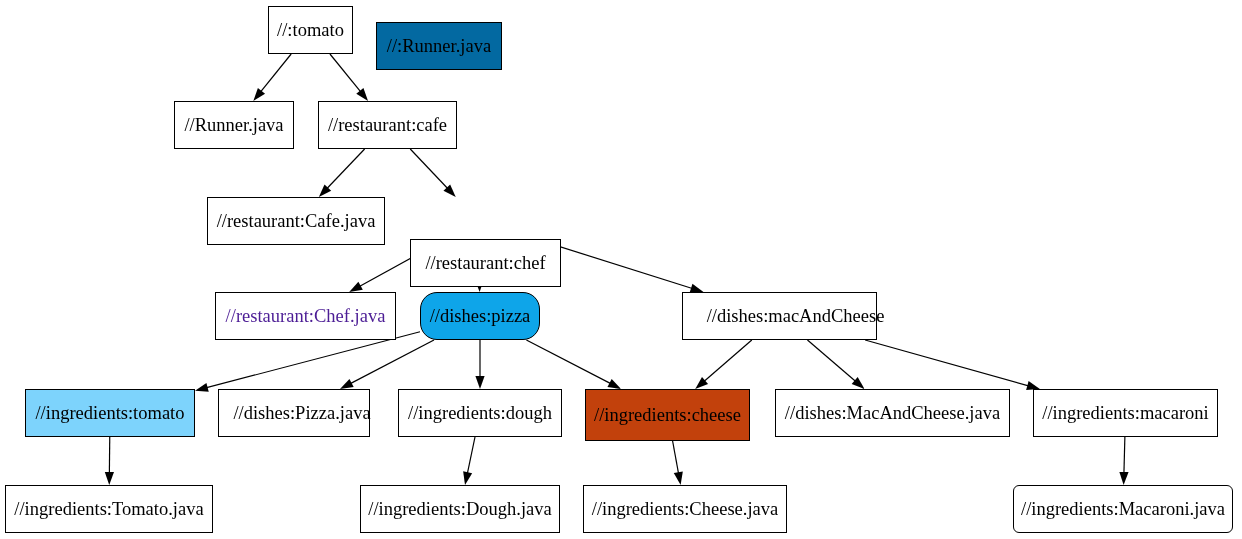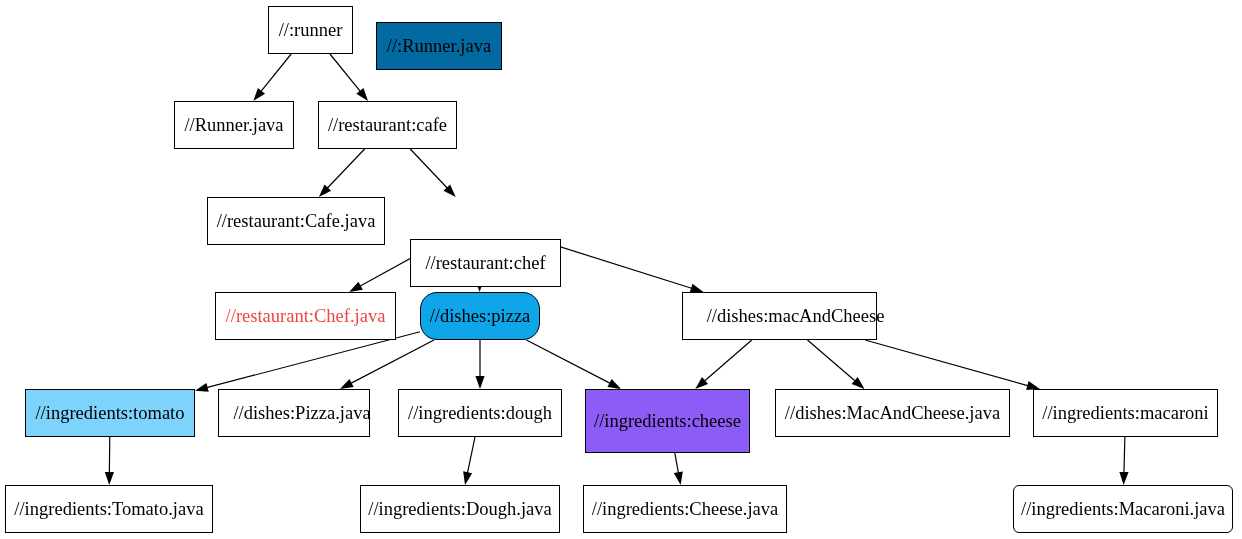--- a/index.html
+++ b/index.html
@@ -107,32 +107,32 @@
       </g>
       <g>
         <line x1="671.875" y1="437" x2="678.8316367783319" y2="475.1621217554206" stroke="#000000" stroke-width="1.2"></line>
         <polygon points="680.625,485 673.768203819325,473.0357053640141 682.819051804338,471.3858112000795" fill="#000000"></polygon>
       </g>
       <g>
         <line x1="1124.875" y1="437" x2="1123.885328408377" y2="475.00338911831653" stroke="#000000" stroke-width="1.2"></line>
         <polygon points="1123.625,485 1119.364985925316,471.88465478595805 1128.5618679364648,472.124156921665" fill="#000000"></polygon>
       </g>
     </svg>
-<div class="node" style="left: 268px; top: 6px; width: 85px; height: 48px; border-color: rgb(0, 0, 0); background: rgb(255, 255, 255); color: rgb(0, 0, 0);">//:runner</div>
+<div class="node" style="left: 268px; top: 6px; width: 85px; height: 48px; border-color: rgb(0, 0, 0); background: rgb(255, 255, 255); color: rgb(0, 0, 0);">//:tomato</div>
     <div class="node" style="left: 376px; top: 22px; width: 126px; height: 48px; border-color: rgb(0, 0, 0); background: #0369a1; color: rgb(0, 0, 0);">//:Runner.java</div>
     <div class="node" style="left: 174px; top: 101px; width: 120px; height: 48px; border-color: rgb(0, 0, 0); background: rgb(255, 255, 255); color: rgb(0, 0, 0);">//Runner.java</div>
     <div class="node" style="left: 318px; top: 101px; width: 139px; height: 48px; border-color: rgb(0, 0, 0); background: rgb(255, 255, 255); color: rgb(0, 0, 0);">//restaurant:cafe</div>
     <div class="node" style="left: 207px; top: 197px; width: 178px; height: 48px; border-color: rgb(0, 0, 0); background: rgb(255, 255, 255); color: rgb(0, 0, 0);">//restaurant:Cafe.java</div>
     <div class="node" style="left: 410px; top: 197px; width: 151px; height: 48px; border-color: rgb(0, 0, 0); background: rgb(255, 255, 255); color: rgb(0, 0, 0); margin-top: 42px;">//restaurant:chef</div>
-    <div class="node" style="left: 215px; top: 292px; width: 181px; height: 48px; border-color: rgb(0, 0, 0); background: rgb(255, 255, 255); color: #ef4444;">//restaurant:Chef.java</div>
+    <div class="node" style="left: 215px; top: 292px; width: 181px; height: 48px; border-color: rgb(0, 0, 0); background: rgb(255, 255, 255); color: #4c1d95;">//restaurant:Chef.java</div>
     <div class="node" style="left: 420px; top: 292px; width: 120px; height: 48px; border-color: rgb(0, 0, 0); background: #0ea5e9; color: rgb(0, 0, 0); border-radius: 17px;">//dishes:pizza</div>
     <div class="node" style="left: 682px; top: 292px; width: 195px; height: 48px; border-color: rgb(0, 0, 0); background: rgb(255, 255, 255); color: rgb(0, 0, 0); padding-left: 32px;">//dishes:macAndCheese</div>
     <div class="node" style="left: 25px; top: 389px; width: 170px; height: 48px; border-color: rgb(0, 0, 0); background: #7dd3fc; color: rgb(0, 0, 0);">//ingredients:tomato</div>
     <div class="node" style="left: 218px; top: 389px; width: 152px; height: 48px; border-color: rgb(0, 0, 0); background: rgb(255, 255, 255); color: rgb(0, 0, 0); padding-left: 16px;">//dishes:Pizza.java</div>
     <div class="node" style="left: 398px; top: 389px; width: 164px; height: 48px; border-color: rgb(0, 0, 0); background: rgb(255, 255, 255); color: rgb(0, 0, 0);">//ingredients:dough</div>
-    <div class="node" style="left: 585px; top: 389px; width: 165px; height: 64px; border-color: rgb(0, 0, 0); background: #8b5cf6; color: rgb(0, 0, 0);">//ingredients:cheese</div>
+    <div class="node" style="left: 585px; top: 389px; width: 165px; height: 52px; border-color: rgb(0, 0, 0); background: #c2410c; color: rgb(0, 0, 0);">//ingredients:cheese</div>
     <div class="node" style="left: 775px; top: 389px; width: 235px; height: 48px; border-color: rgb(0, 0, 0); background: rgb(255, 255, 255); color: rgb(0, 0, 0);">//dishes:MacAndCheese.java</div>
     <div class="node" style="left: 1033px; top: 389px; width: 185px; height: 48px; border-color: rgb(0, 0, 0); background: rgb(255, 255, 255); color: rgb(0, 0, 0);">//ingredients:macaroni</div>
     <div class="node" style="left: 5px; top: 485px; width: 208px; height: 48px; border-color: rgb(0, 0, 0); background: rgb(255, 255, 255); color: rgb(0, 0, 0);">//ingredients:Tomato.java</div>
     <div class="node" style="left: 360px; top: 485px; width: 200px; height: 48px; border-color: rgb(0, 0, 0); background: rgb(255, 255, 255); color: rgb(0, 0, 0);">//ingredients:Dough.java</div>
     <div class="node" style="left: 583px; top: 485px; width: 204px; height: 48px; border-color: rgb(0, 0, 0); background: rgb(255, 255, 255); color: rgb(0, 0, 0); text-align: right;">//ingredients:Cheese.java</div>
     <div class="node" style="left: 1013px; top: 485px; width: 220px; height: 48px; border-color: rgb(0, 0, 0); background: rgb(255, 255, 255); color: rgb(0, 0, 0); border-radius: 6px;">//ingredients:Macaroni.java</div>
   </div>
 
 </body></html>

